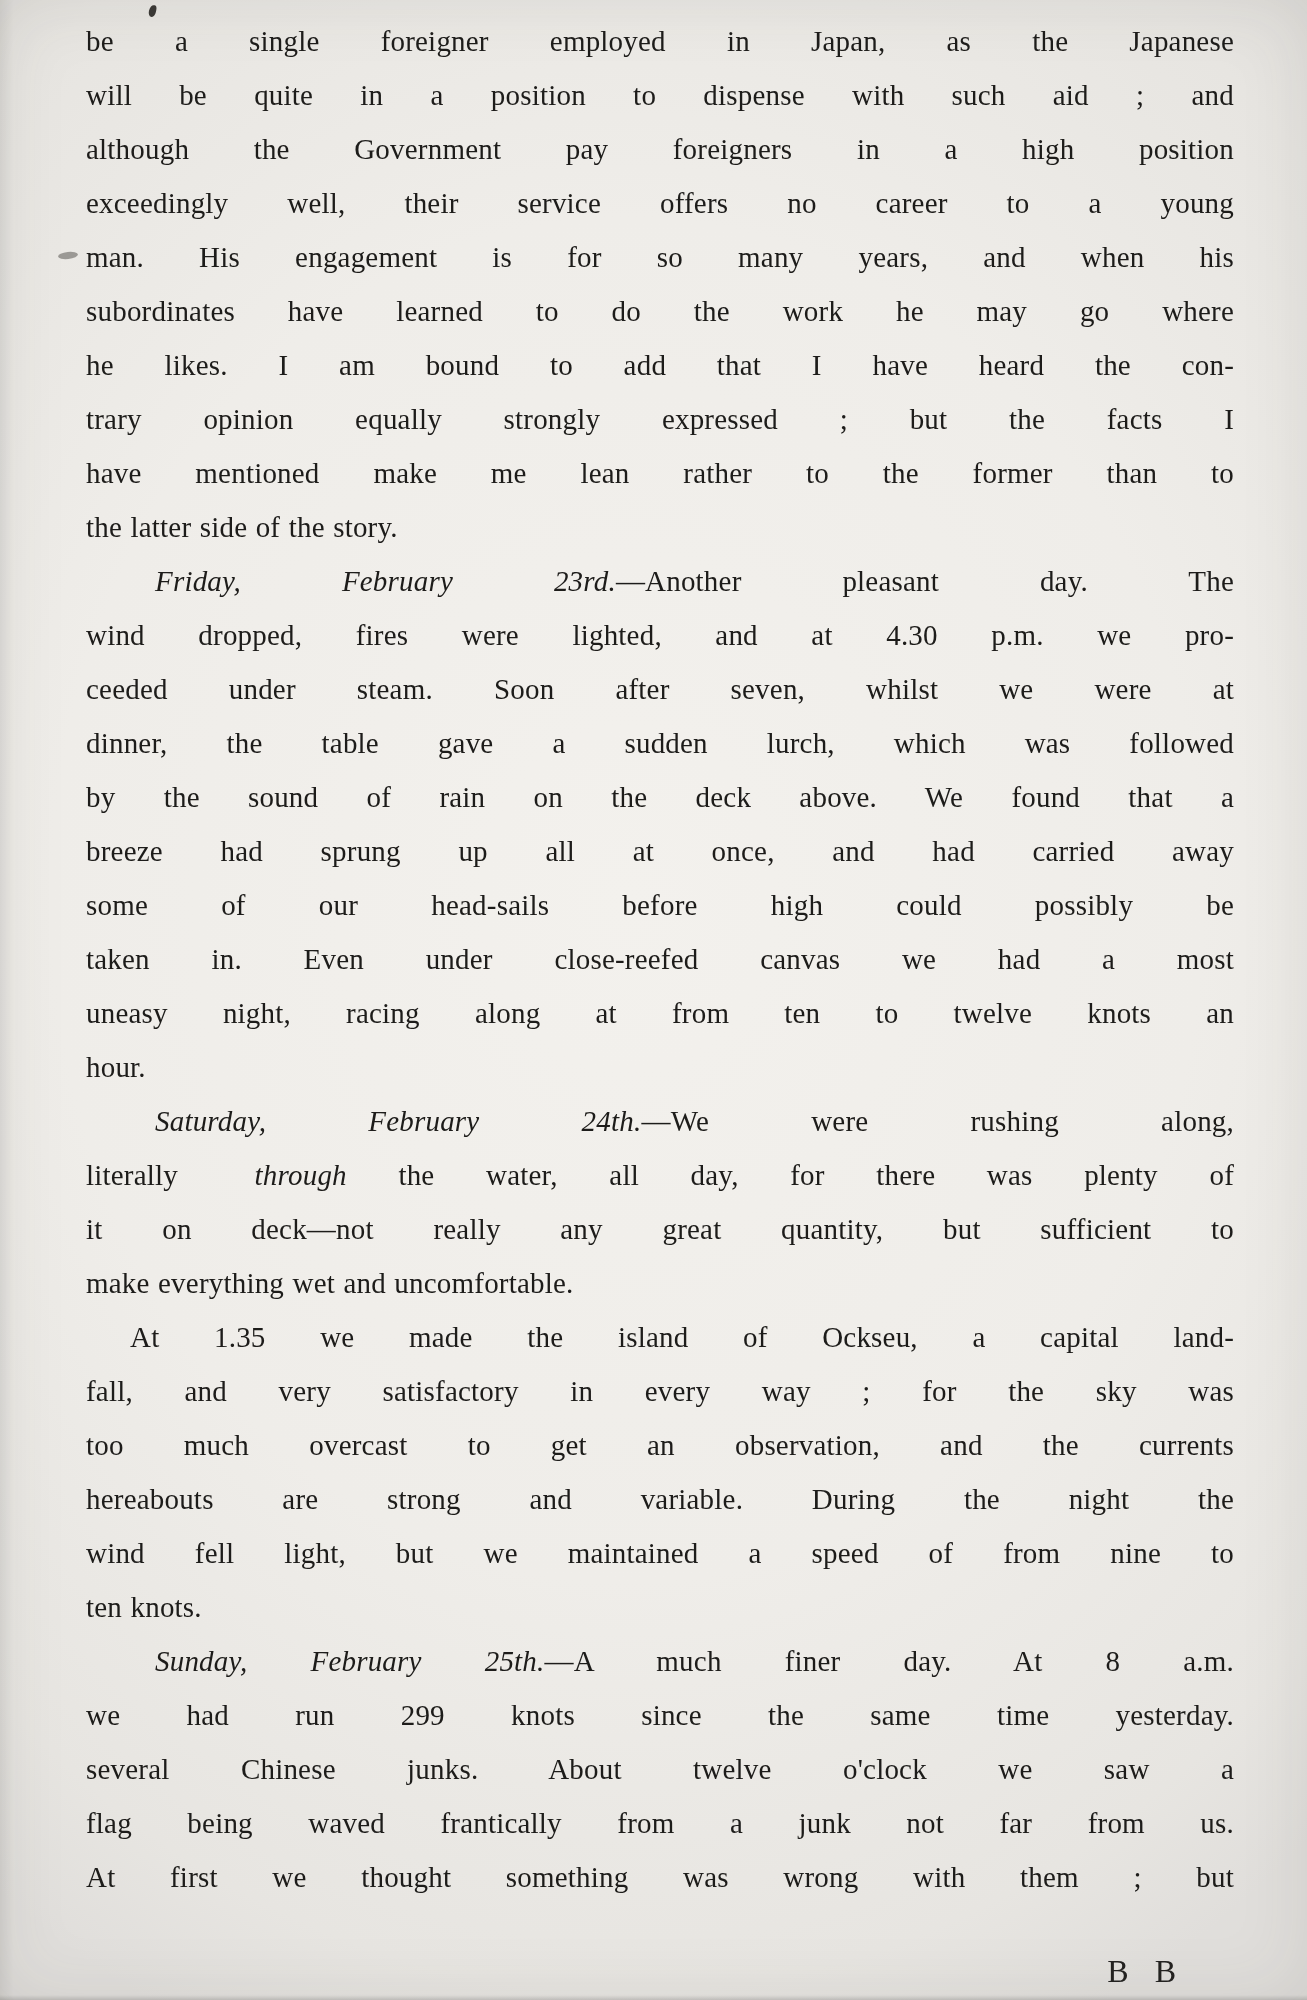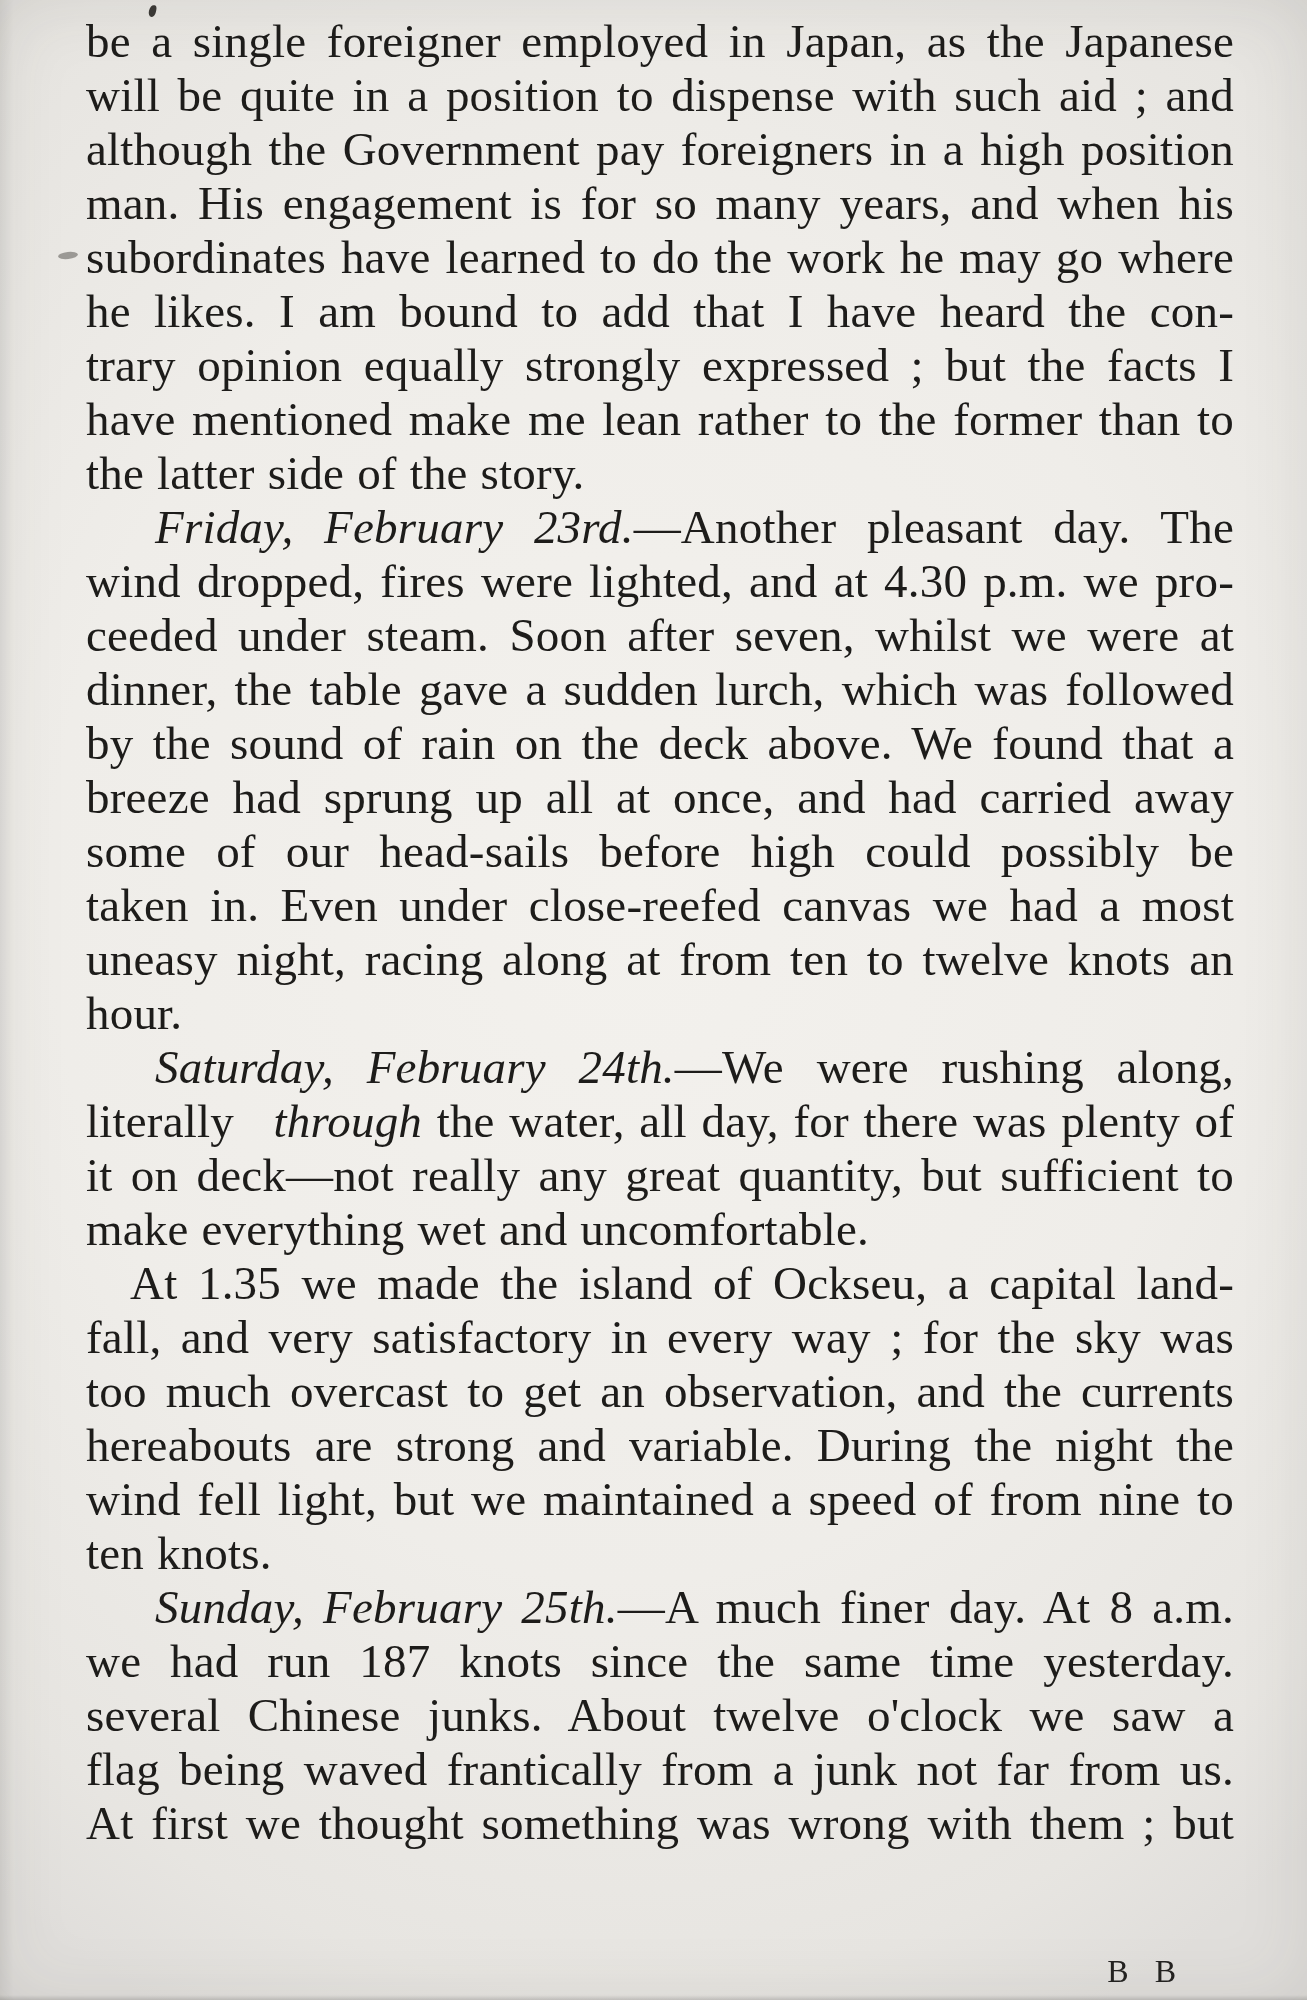--- a/index.html
+++ b/index.html
@@ -36,21 +36,21 @@
     pointer-events: none;
   }
   .text-block {
     position: absolute;
     top: 14px;
     left: 86px;
     width: 1148px;
   }
   .paragraph { margin: 0; padding: 0; }
   .line {
-    font-size: 47px;
+    font-size: 29px;
     line-height: 54px;
     height: 54px;
     overflow: hidden;
     text-align: justify;
     text-align-last: justify;
     letter-spacing: 0.2px;
     word-spacing: 1px;
   }
   .line.no-justify {
     text-align-last: left;
@@ -89,20 +89,21 @@
 
 <div class="page">
   <span class="speck-top"></span>
   <span class="speck-left"></span>
 
   <div class="text-block">
       <div class="paragraph">
         <div class="line"><span>be a single foreigner employed in Japan, as the Japanese</span></div>
         <div class="line"><span>will be quite in a position to dispense with such aid ; and</span></div>
         <div class="line"><span>although the Government pay foreigners in a high position</span></div>
+        <div class="line"><span>exceedingly well, their service offers no career to a young</span></div>
         <div class="line"><span>man.  His engagement is for so many years, and when his</span></div>
         <div class="line"><span>subordinates have learned to do the work he may go where</span></div>
         <div class="line"><span>he likes.  I am bound to add that I have heard the con-</span></div>
         <div class="line"><span>trary opinion equally strongly expressed ; but the facts I</span></div>
         <div class="line"><span>have mentioned make me lean rather to the former than to</span></div>
         <div class="line no-justify"><span>the latter side of the story.</span></div>
       </div>
       <div class="paragraph">
         <div class="line indent"><span class="italic">Friday, February 23rd.</span><span>—Another pleasant day.  The</span></div>
         <div class="line"><span>wind dropped, fires were lighted, and at 4.30 p.m. we pro-</span></div>
@@ -124,21 +125,21 @@
       <div class="paragraph">
         <div class="line indent"><span>At 1.35 we made the island of Ockseu, a capital land-</span></div>
         <div class="line"><span>fall, and very satisfactory in every way ; for the sky was</span></div>
         <div class="line"><span>too much overcast to get an observation, and the currents</span></div>
         <div class="line"><span>hereabouts are strong and variable.  During the night the</span></div>
         <div class="line"><span>wind fell light, but we maintained a speed of from nine to</span></div>
         <div class="line no-justify"><span>ten knots.</span></div>
       </div>
       <div class="paragraph">
         <div class="line indent"><span class="italic">Sunday, February 25th.</span><span>—A much finer day.  At 8 a.m.</span></div>
-        <div class="line"><span>we had run 187 knots since the same time yesterday.</span></div>
+        <div class="line"><span>we had run 299 knots since the same time yesterday.</span></div>
         <div class="line"><span>several Chinese junks.  About twelve o'clock we saw a</span></div>
         <div class="line"><span>flag being waved frantically from a junk not far from us.</span></div>
         <div class="line"><span>At first we thought something was wrong with them ; but</span></div>
       </div>
     </div>
 
   <div class="footer-sig">B B</div>
 </div>
 
 </body></html>

